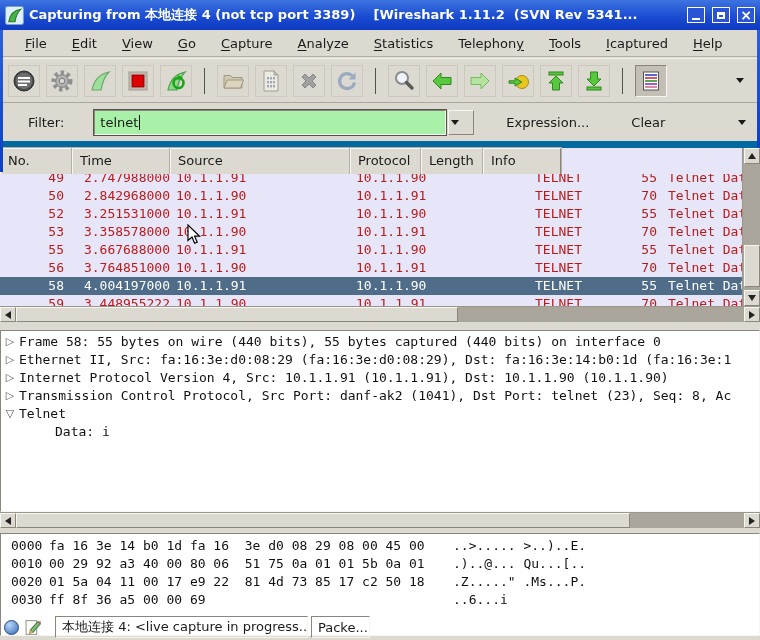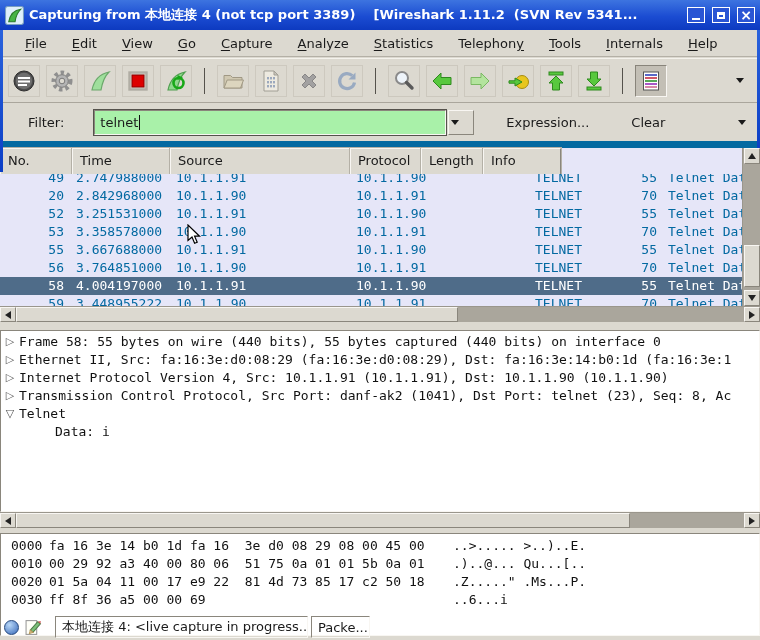--- a/index.html
+++ b/index.html
@@ -59,25 +59,25 @@
 
   
   .packet-list{position:absolute;left:0;top:148px;width:760px;height:174px;background:#e6e6f8;}
   .pl-header{position:absolute;left:0;top:0;height:26px;width:742px;display:flex;}
   .col-hdr{height:34px;box-sizing:border-box;background:#dcd9d0;border:1px solid;
     border-color:#f8f6f2 #8a867c #8a867c #f8f6f2;outline:1px solid #b4b0a6;
     padding:4px 0 0 7px;font-size:13px;overflow:hidden;white-space:nowrap;}
   .pl-viewport{position:absolute;left:0;top:26px;width:742px;height:132px;overflow:hidden;background:#e6e6f8;}
   .rows{position:absolute;left:0;top:-5px;width:742px;}
   .prow{display:flex;height:18px;line-height:18px;font-family:"DejaVu Sans Mono",monospace;
-    font-size:13px;color:#0369a1;white-space:nowrap;}
+    font-size:13px;color:#b91c1c;white-space:nowrap;}
   .prow.sel{background:#4f6c89;color:#fff;}
   .pc{box-sizing:border-box;overflow:hidden;flex:none;}
   .pc-no{width:72px;text-align:right;padding-right:8px;}
-  .pc-time{width:98px;padding-left:4px;}
+  .pc-time{width:98px;padding-left:4px;text-align:right;}
   .pc-src{width:180px;padding-left:6px;}
   .pc-dst{width:181px;padding-left:6px;}
   .pc-proto{width:71px;padding-left:4px;}
   .pc-len{width:62px;text-align:right;padding-right:7px;}
   .pc-info{flex:1;padding-left:4px;}
 
   
   .pl-vscroll{position:absolute;top:0;right:0;width:18px;height:158px;background:#aaa69c;
     border-left:1px solid #9a968c;box-sizing:border-box;}
   .sb-btn{position:absolute;width:16px;height:16px;background:#dcd9d0;box-sizing:border-box;
@@ -254,21 +254,21 @@
   <div class="menubar">
       <div class="menu-item"><span></span><span class="mn">F</span><span>ile</span></div>
       <div class="menu-item"><span></span><span class="mn">E</span><span>dit</span></div>
       <div class="menu-item"><span></span><span class="mn">V</span><span>iew</span></div>
       <div class="menu-item"><span></span><span class="mn">G</span><span>o</span></div>
       <div class="menu-item"><span></span><span class="mn">C</span><span>apture</span></div>
       <div class="menu-item"><span></span><span class="mn">A</span><span>nalyze</span></div>
       <div class="menu-item"><span></span><span class="mn">S</span><span>tatistics</span></div>
       <div class="menu-item"><span>Telephon</span><span class="mn">y</span><span></span></div>
       <div class="menu-item"><span></span><span class="mn">T</span><span>ools</span></div>
-      <div class="menu-item"><span></span><span class="mn">I</span><span>nternals</span></div>
+      <div class="menu-item"><span></span><span class="mn">I</span><span>captured</span></div>
       <div class="menu-item"><span></span><span class="mn">H</span><span>elp</span></div>
     </div>
 
   <div class="toolbar">
     <div class="tb-row">
         <div class="tb-btn">
           <svg class="tb-ic" viewBox="0 0 24 24">
             <use href="#sym-interfaces"></use>
           </svg>
         </div>
@@ -382,21 +382,21 @@
           <div class="prow">
             <div class="pc pc-no">49</div>
             <div class="pc pc-time">2.747988000</div>
             <div class="pc pc-src">10.1.1.91</div>
             <div class="pc pc-dst">10.1.1.90</div>
             <div class="pc pc-proto">TELNET</div>
             <div class="pc pc-len">55</div>
             <div class="pc pc-info">Telnet Dat</div>
           </div>
           <div class="prow">
-            <div class="pc pc-no">20</div>
+            <div class="pc pc-no">50</div>
             <div class="pc pc-time">2.842968000</div>
             <div class="pc pc-src">10.1.1.90</div>
             <div class="pc pc-dst">10.1.1.91</div>
             <div class="pc pc-proto">TELNET</div>
             <div class="pc pc-len">70</div>
             <div class="pc pc-info">Telnet Dat</div>
           </div>
           <div class="prow">
             <div class="pc pc-no">52</div>
             <div class="pc pc-time">3.251531000</div>

